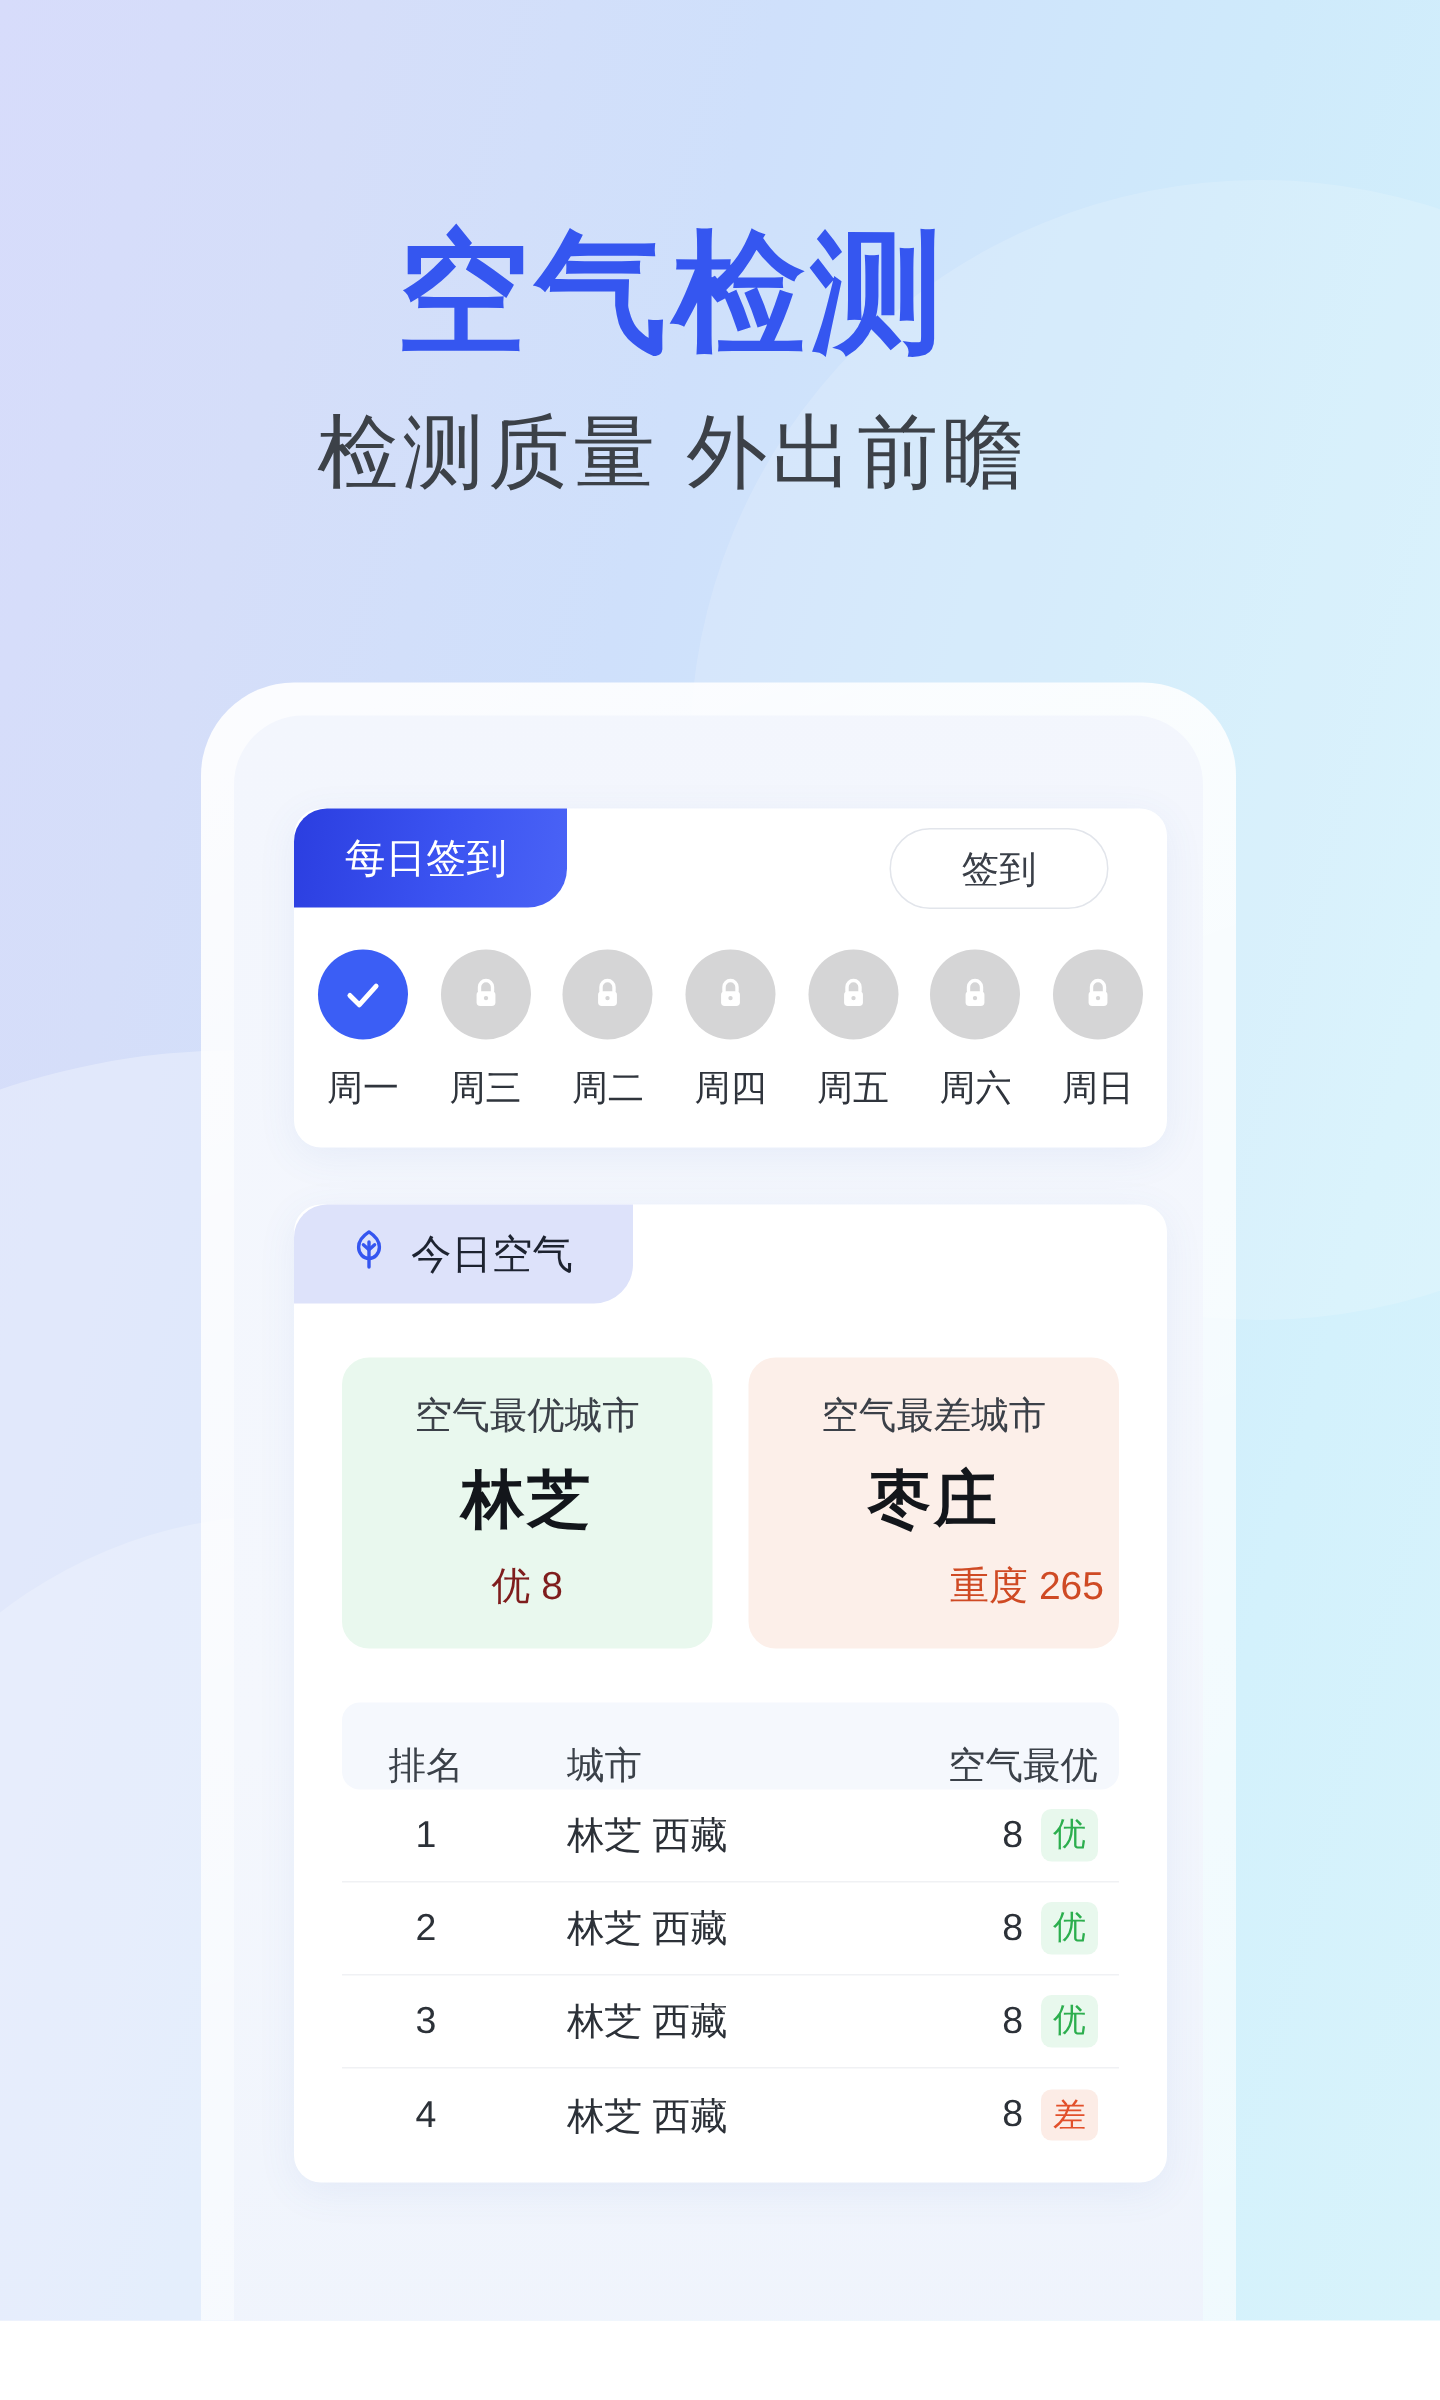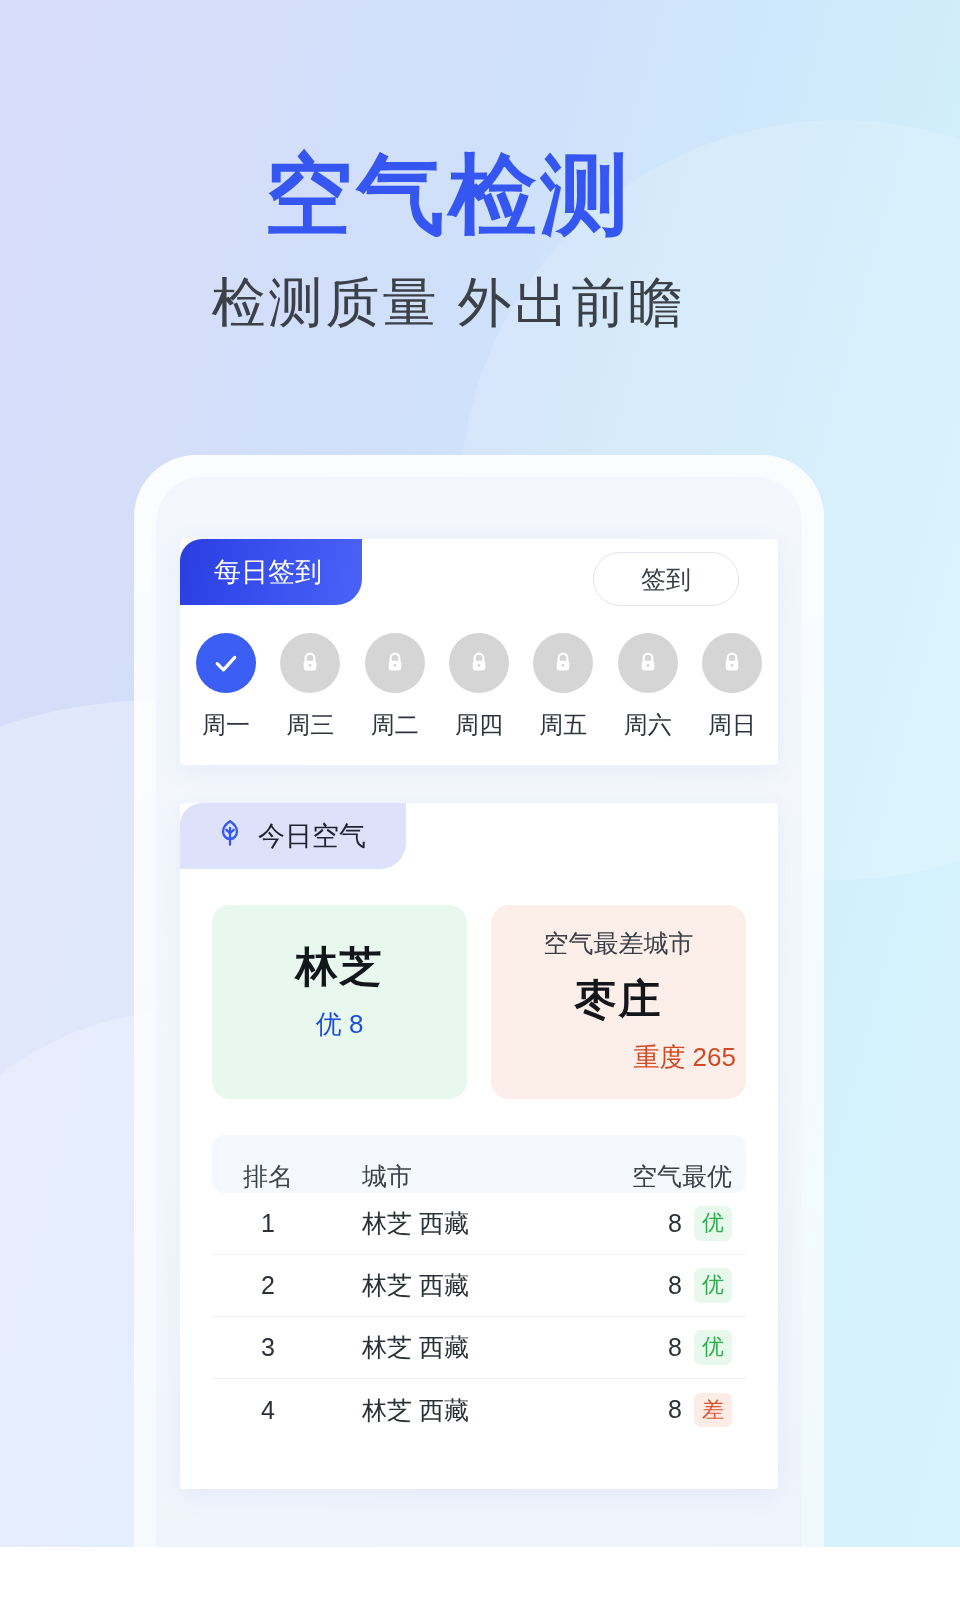--- a/index.html
+++ b/index.html
@@ -98,22 +98,23 @@
     background: linear-gradient(170deg, #f3f6fd 0%, #f4f7fd 55%, #eef3fc 100%);
     border-radius: 46px 46px 0 0;
     padding: 62px 24px 0 24px;
     overflow: hidden;
   }
 
   
   .app-card {
     position: relative;
     background: #ffffff;
-    border-radius: 4px;
+    border-radius: 18px;
     box-shadow: 0 6px 26px rgba(80,110,190,0.08);
+    margin-left: 16px;
   }
 
   
   .card-tab {
     position: absolute;
     left: 0;
     top: 0;
     height: 66px;
     display: flex;
     align-items: center;
@@ -176,21 +177,21 @@
   .day-dot.state-locked { background: #d5d5d6; }
   .day-label {
     font-size: 24px;
     color: #2f343c;
     white-space: nowrap;
   }
 
   
   #air-card {
     margin-top: 38px;
-    padding: 66px 0 48px 0;
+    padding: 66px 0 14px 0;
   }
   .leaf-mark { display: block; }
 
   #stat-row {
     display: flex;
     gap: 24px;
     padding: 36px 32px 0 32px;
   }
   .stat-tile {
     flex: 1;
@@ -208,21 +209,21 @@
     margin-top: 12px;
     font-size: 42px;
     font-weight: 700;
     color: #13161b;
     letter-spacing: 2px;
   }
   .stat-reading {
     margin-top: 12px;
     font-size: 26px;
   }
-  .stat-reading.tone-good { color: #1d4ed8; }
+  .stat-reading.tone-good { color: #7f1d1d; }
   .stat-reading.tone-bad  { color: #cf4a24; text-align: right; }
 
   
   #rank-table {
     margin: 36px 32px 0 32px;
   }
   .rank-head {
     display: flex;
     align-items: flex-end;
     height: 58px;
@@ -380,20 +381,21 @@
               <path d="M12 8.2v12.6" stroke="#3556f0" stroke-width="1.7" stroke-linecap="round"></path>
               <path d="M12 12.1 9.2 9.6M12 12.1l2.8-2.5" stroke="#3556f0" stroke-width="1.7" stroke-linecap="round"></path>
             </svg>
           </span>
           <span>今日空气</span>
         </div>
 
         <div id="stat-row">
 
           <div class="stat-tile tone-good">
+            <div class="stat-caption">空气最优城市</div>
             <div class="stat-city">林芝</div>
             <div class="stat-reading tone-good">优 8</div>
           </div>
 
           <div class="stat-tile tone-bad">
             <div class="stat-caption">空气最差城市</div>
             <div class="stat-city">枣庄</div>
             <div class="stat-reading tone-bad">重度 265</div>
           </div>
 

